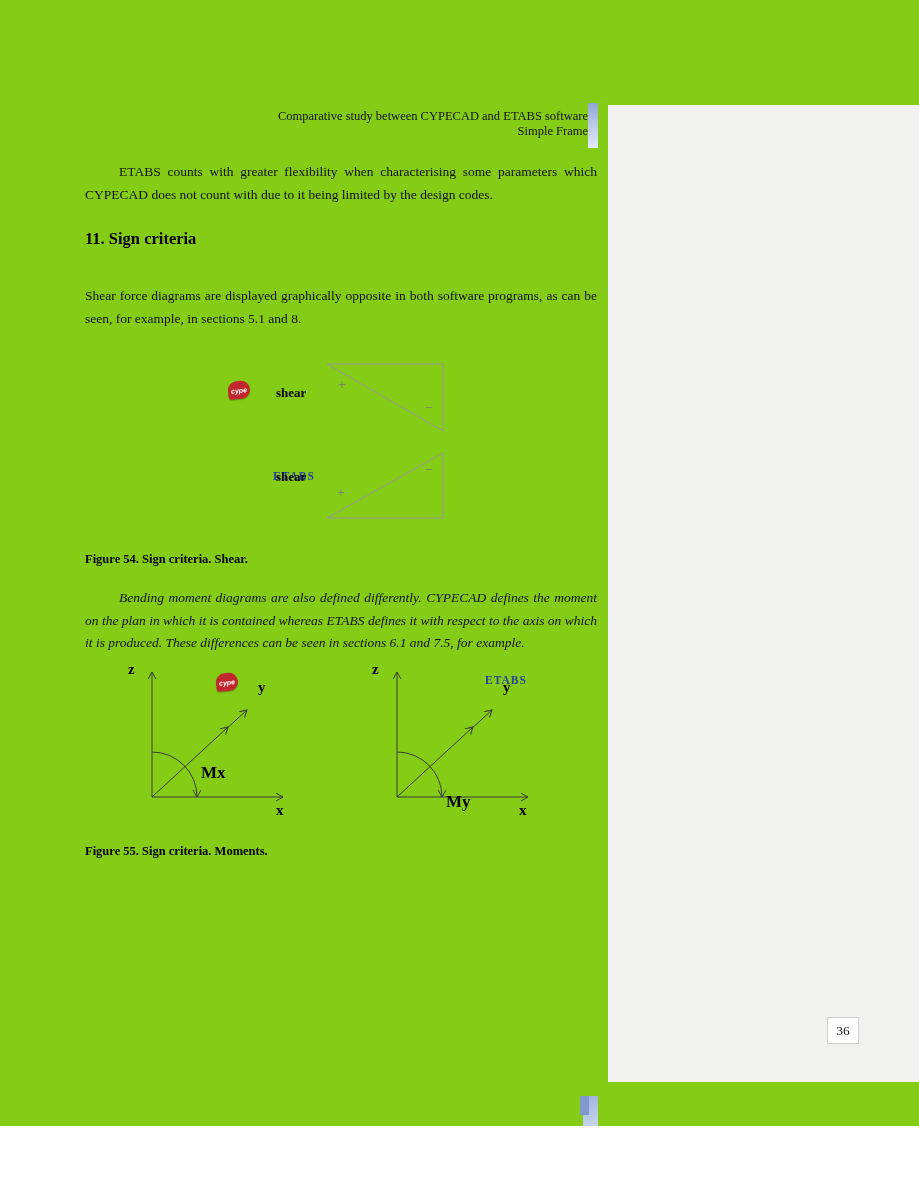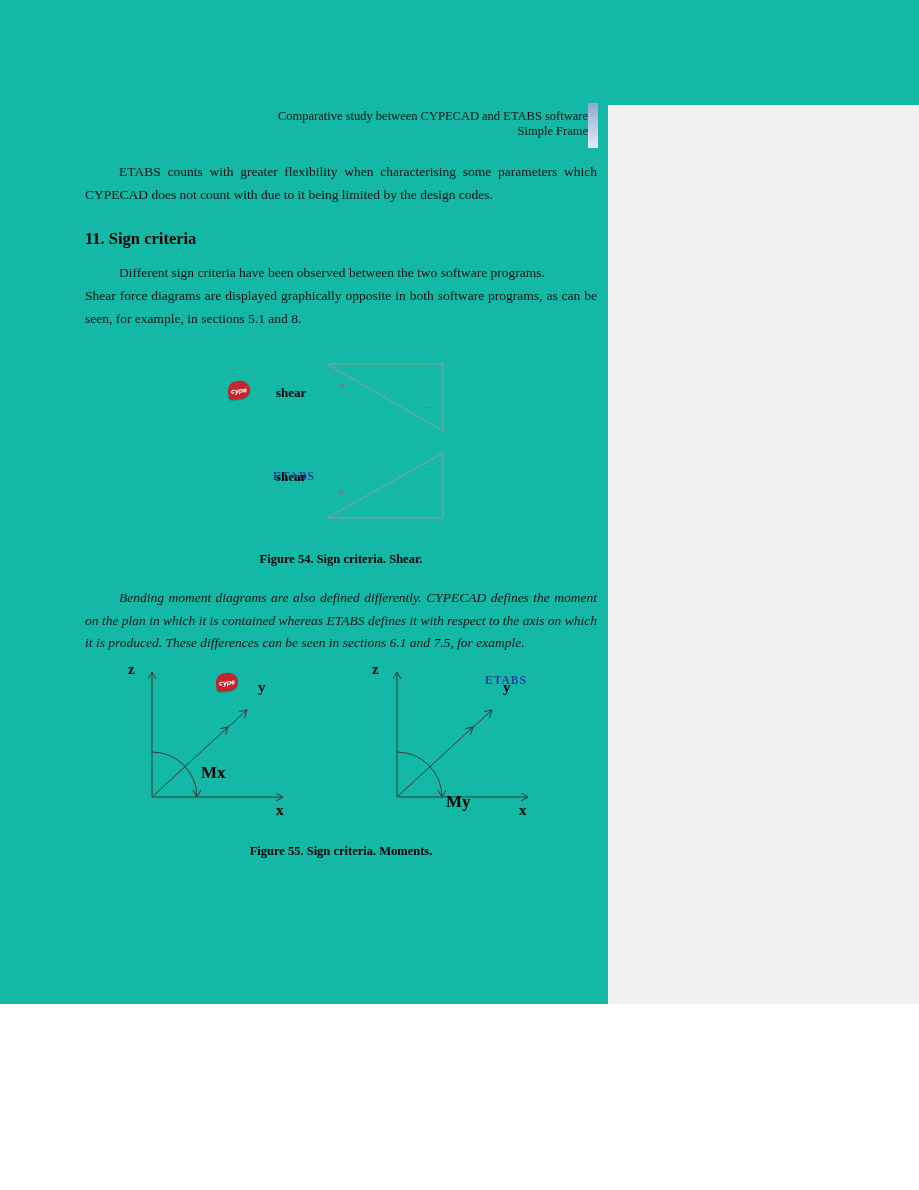--- a/index.html
+++ b/index.html
@@ -1,21 +1,21 @@
 <!DOCTYPE html>
 <html><head>
 <meta charset="utf-8">
 <style>
   * { margin: 0; padding: 0; box-sizing: border-box; }
   html, body { background: #ffffff; }
   #page {
     position: relative;
     width: 919px;
-    height: 1004px;
-    background: #14b8a6;
+    height: 1126px;
+    background: #84cc16;
     font-family: "Liberation Serif", serif;
     color: #1a1a1a;
     overflow: hidden;
   }
   .abs { position: absolute; }
 
   
   .right-panel {
     left: 608px; top: 105px; width: 311px; height: 977px;
     background: #f1f1f0;
@@ -72,21 +72,21 @@
   }
   .etabs-logo-54 { left: 229px; top: 470px; }
   .shear-label { font-weight: bold; font-size: 13px; color: #000; }
   .shear-label-1 { left: 276px; top: 385px; }
   .shear-label-2 { left: 276px; top: 469px; }
   .shear-svg line { stroke: #9a9a9a; stroke-width: 1; }
   .shear-svg text { fill: #777; font-size: 14px; font-family: "Liberation Serif", serif; }
   .svg-shear-1 { left: 326px; top: 361px; }
   .svg-shear-2 { left: 326px; top: 447px; }
   .fig-caption {
-    left: 85px; width: 512px; text-align: center;
+    left: 85px; width: 512px; text-align: left;
     font-weight: bold; font-size: 12.5px; color: #000;
   }
   .cap-54 { top: 552px; }
   .cap-55 { top: 844px; }
 
   
   .axes-svg path, .axes-svg line { stroke: #3a3a3a; stroke-width: 1; fill: none; }
   .svg-axes-left  { left: 115px; top: 656px; }
   .svg-axes-right { left: 360px; top: 656px; }
   .axis-label { font-weight: bold; font-size: 15px; color: #000; }
@@ -122,21 +122,20 @@
 
   <div class="abs header">
     <div>Comparative study between CYPECAD and ETABS software</div>
     <div>Simple Frame</div>
   </div>
 
   <div class="abs para indent p-intro">ETABS counts with greater flexibility when characterising some parameters which CYPECAD does not count with due to it being limited by the design codes.</div>
 
   <div class="abs heading">11. Sign criteria</div>
 
-  <div class="abs para indent p-sign1">Different sign criteria have been observed between the two software programs.</div>
   <div class="abs para p-sign2">Shear force diagrams are displayed graphically opposite in both software programs, as can be seen, for example, in sections 5.1 and 8.</div>
 
   <div class="abs cype-logo cype-logo-54">
     <span>cype</span>
   </div>
   <div class="abs shear-label shear-label-1">shear</div>
   <svg class="abs shear-svg svg-shear-1" width="120" height="74">
     <line x1="1" y1="3" x2="117" y2="3"></line>
     <line x1="1" y1="3" x2="117" y2="70"></line>
     <line x1="117" y1="3" x2="117" y2="70"></line>

